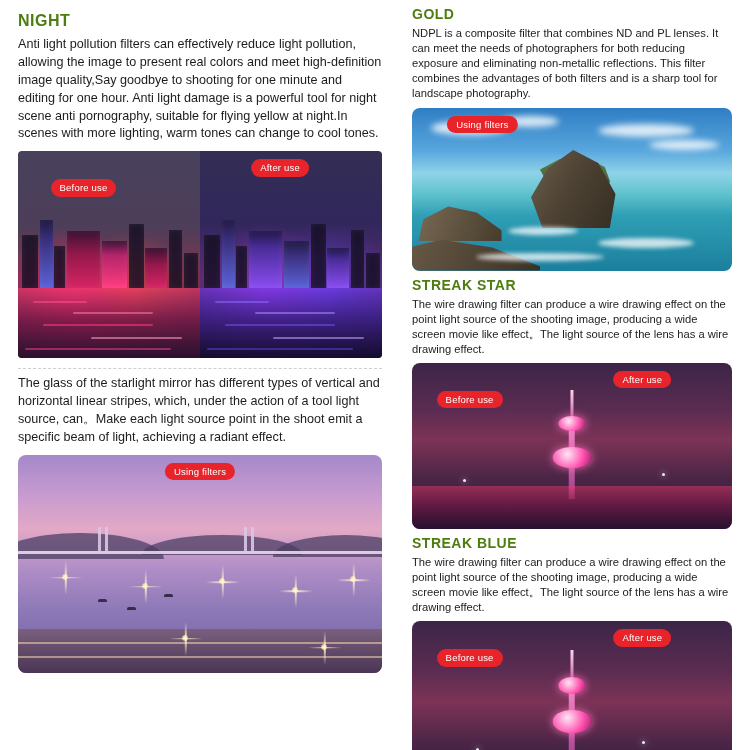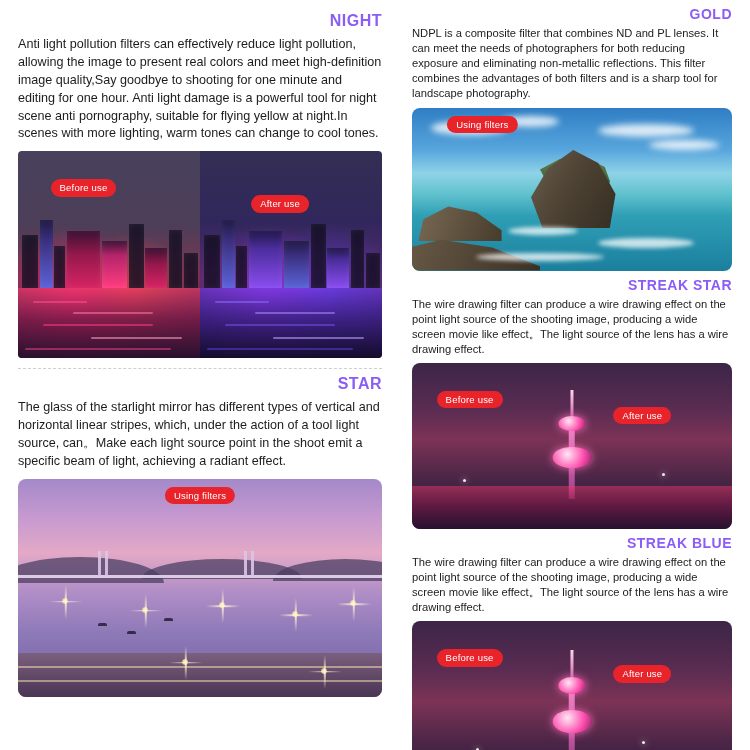--- a/index.html
+++ b/index.html
@@ -29,26 +29,26 @@
     left: 0;
     width: 400px;
     padding: 8px 18px 0 18px;
   }
   .col-right {
     left: 400px;
     width: 350px;
     padding: 0 18px 0 12px;
   }
   .section-title {
-    text-align: right;
+    text-align: left;
     font-size: 16px;
     font-weight: bold;
     letter-spacing: 0.5px;
     margin: 4px 0 6px 0;
-    color: #8b5cf6;
+    color: #4d7c0f;
   }
   .section-title.small {
     font-size: 14px;
     margin: 6px 0 4px 0;
   }
   .body-text {
     font-size: 12.6px;
     line-height: 1.42;
     color: #1c1c1c;
     margin: 0 0 8px 0;
@@ -89,21 +89,20 @@
     letter-spacing: .2px;
   }
   .badge.left {
     left: 18%;
     transform: translateX(-50%);
     margin-top: 20px;
   }
   .badge.right {
     left: 72%;
     transform: translateX(-50%);
-    margin-top: 36px;
   }
   .badge.center {
     left: 50%;
     transform: translateX(-50%);
   }
 
   
   .scene {
     position: relative;
     width: 100%;
@@ -413,21 +412,20 @@
           </div>
         </div>
         <span class="badge left">Before use</span>
         <span class="badge right">After use</span>
       </div>
     </div>
 
     <hr class="divider">
 
     <div>
-      <div class="section-title">STAR</div>
       <p class="body-text">The glass of the starlight mirror has different types of vertical and horizontal linear stripes, which, under the action of a tool light source, can。Make each light source point in the shoot emit a specific beam of light, achieving a radiant effect.</p>
 
       <div class="img-wrap rounded" style="height:218px; margin-top:4px;">
         <div class="star-scene">
           <div class="hill" style="left:-6%; width:46%;"></div>
           <div class="hill" style="left:34%; width:44%; bottom:54%; height:9%;"></div>
           <div class="hill" style="left:70%; width:40%; bottom:53%; height:10%;"></div>
 
           <div class="bridge-deck" style="top:44%;"></div>
           <div class="pylon" style="left:22%; top:33%; height:12%;"></div>

